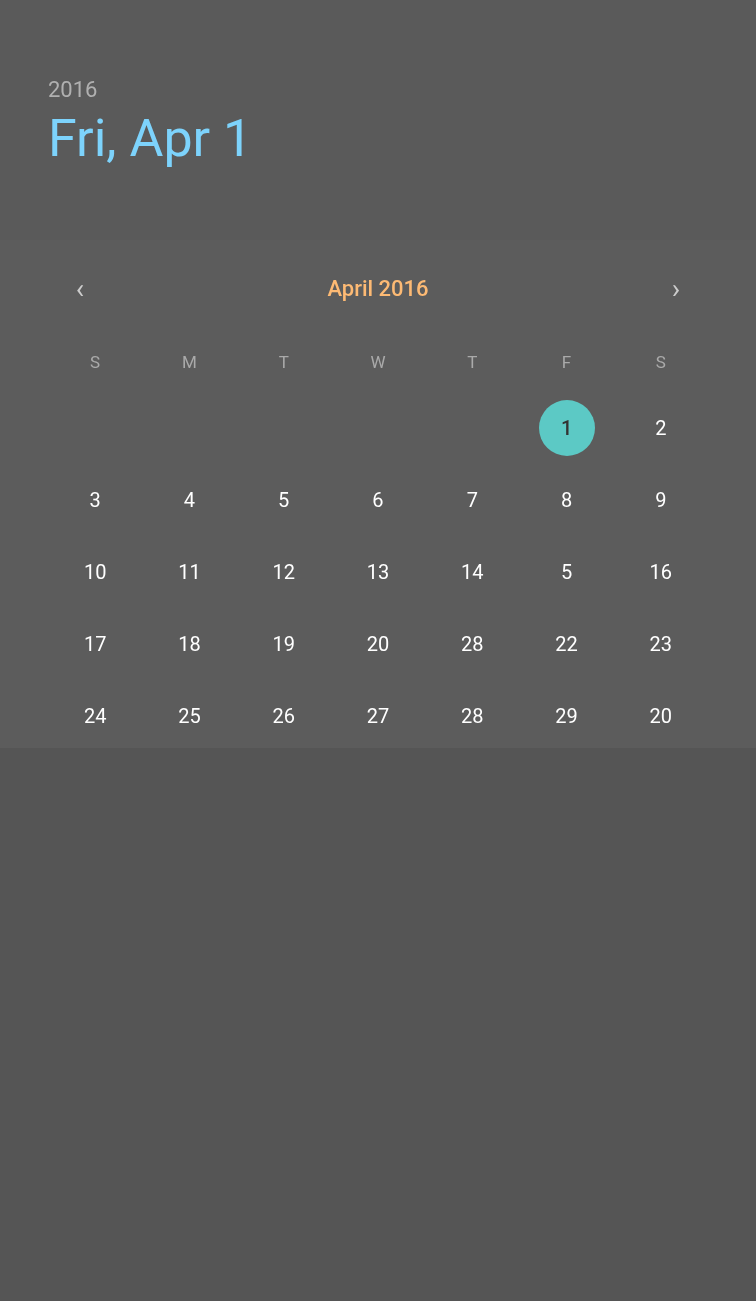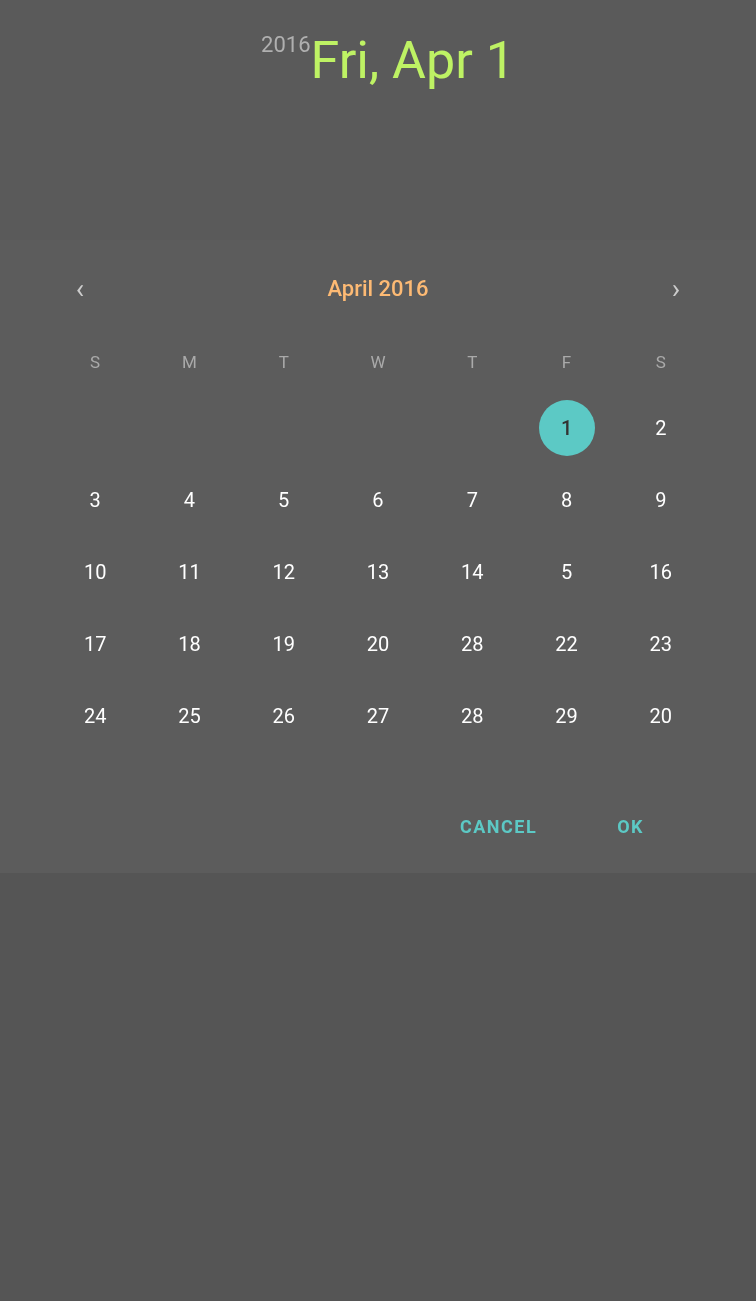--- a/index.html
+++ b/index.html
@@ -14,33 +14,33 @@
       font-family: 'Roboto', Arial, sans-serif;
       background: #555555;
       overflow: hidden;
     }
 
     .header {
       background: #5a5a5a;
       padding: 32px 28px 28px 48px;
       height: 240px;
       display: flex;
-      flex-direction: row;
+      flex-direction: column;
       justify-content: center;
     }
 
     .header-year {
       color: #b0b0b0;
       font-size: 22px;
       font-weight: 400;
       margin-bottom: 8px;
     }
 
     .header-date {
-      color: #bef264;
+      color: #7dd3fc;
       font-size: 52px;
       font-weight: 400;
       line-height: 1.1;
     }
 
     .calendar-container {
       background: #5c5c5c;
       padding: 24px 48px 0 48px;
       flex: 1;
     }
@@ -266,18 +266,14 @@
           <div class="day-number">28</div>
         </div>
         <div class="day-cell">
           <div class="day-number">29</div>
         </div>
         <div class="day-cell">
           <div class="day-number">20</div>
         </div>
       </div>
 
-    <div class="footer">
-      <div class="footer-btn">CANCEL</div>
-      <div class="footer-btn">OK</div>
-    </div>
   </div>
 </div>
 
 </body></html>

